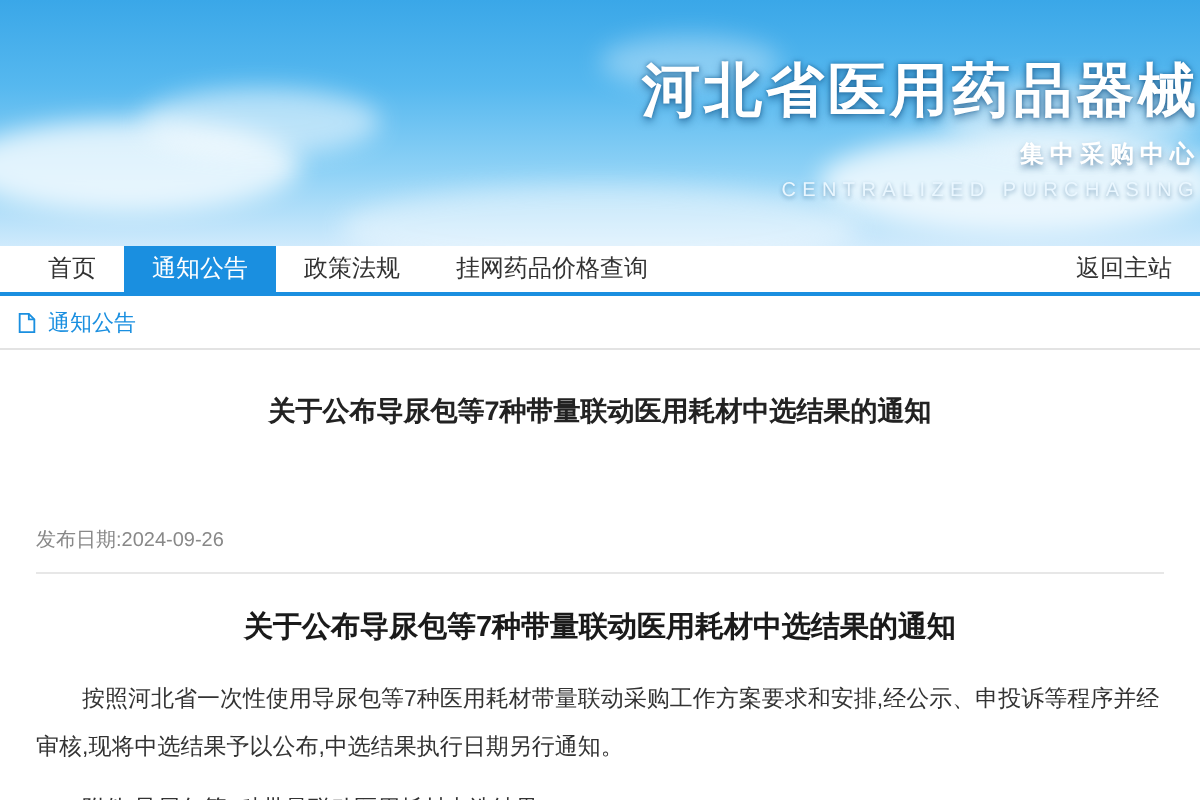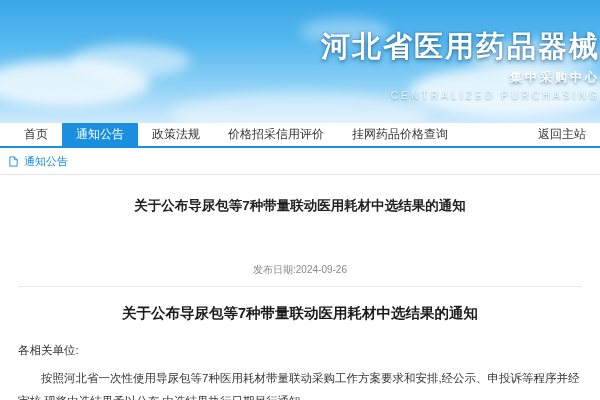--- a/index.html
+++ b/index.html
@@ -131,21 +131,20 @@
   }
   .doc-title {
     text-align: center;
     font-size: 13.5px;
     font-weight: bold;
     color: #222;
     margin: 12px 0 10px 0;
     font-family: "Liberation Sans", sans-serif;
   }
   .doc-meta {
-    text-align: center;
     font-size: 10px;
     color: #888;
     padding-bottom: 9px;
     border-bottom: 1px solid #e7e7e7;
     margin-top: 48px;
   }
   .body-title {
     text-align: center;
     font-size: 14.5px;
     font-weight: bold;
@@ -187,21 +186,20 @@
       <div class="banner-title">河北省医用药品器械</div>
       <div class="banner-sub">集中采购中心</div>
       <div class="banner-en">CENTRALIZED PURCHASING</div>
     </div>
   </div>
 
   <div class="nav">
     <div class="nav-item">首页</div>
     <div class="nav-item active">通知公告</div>
     <div class="nav-item">政策法规</div>
-    <div class="nav-item">价格招采信用评价</div>
     <div class="nav-item">挂网药品价格查询</div>
     <div class="nav-spacer"></div>
     <div class="nav-item">返回主站</div>
   </div>
 
   <div class="crumb-bar">
     <div class="crumb">
       <span class="crumb-icon">
         <svg width="11" height="11" viewBox="0 0 12 12">
           <path d="M2 1h5l3 3v7H2z" fill="none" stroke="#1a8fe0" stroke-width="1"></path>
@@ -212,21 +210,20 @@
     </div>
   </div>
 
   <div class="content">
     <div class="doc-card">
       <div class="doc-title">关于公布导尿包等7种带量联动医用耗材中选结果的通知</div>
       <div class="doc-meta">发布日期:2024-09-26</div>
 
       <div class="body-title">关于公布导尿包等7种带量联动医用耗材中选结果的通知</div>
 
-      <p class="para">各相关单位:</p>
       <p class="para indent">按照河北省一次性使用导尿包等7种医用耗材带量联动采购工作方案要求和安排,经公示、申投诉等程序并经审核,现将中选结果予以公布,中选结果执行日期另行通知。</p>
 
       <p class="attach">
         <span>附件:</span><a href="#">导尿包等7种带量联动医用耗材中选结果</a>
       </p>
     </div>
   </div>
 
 </div>
 

